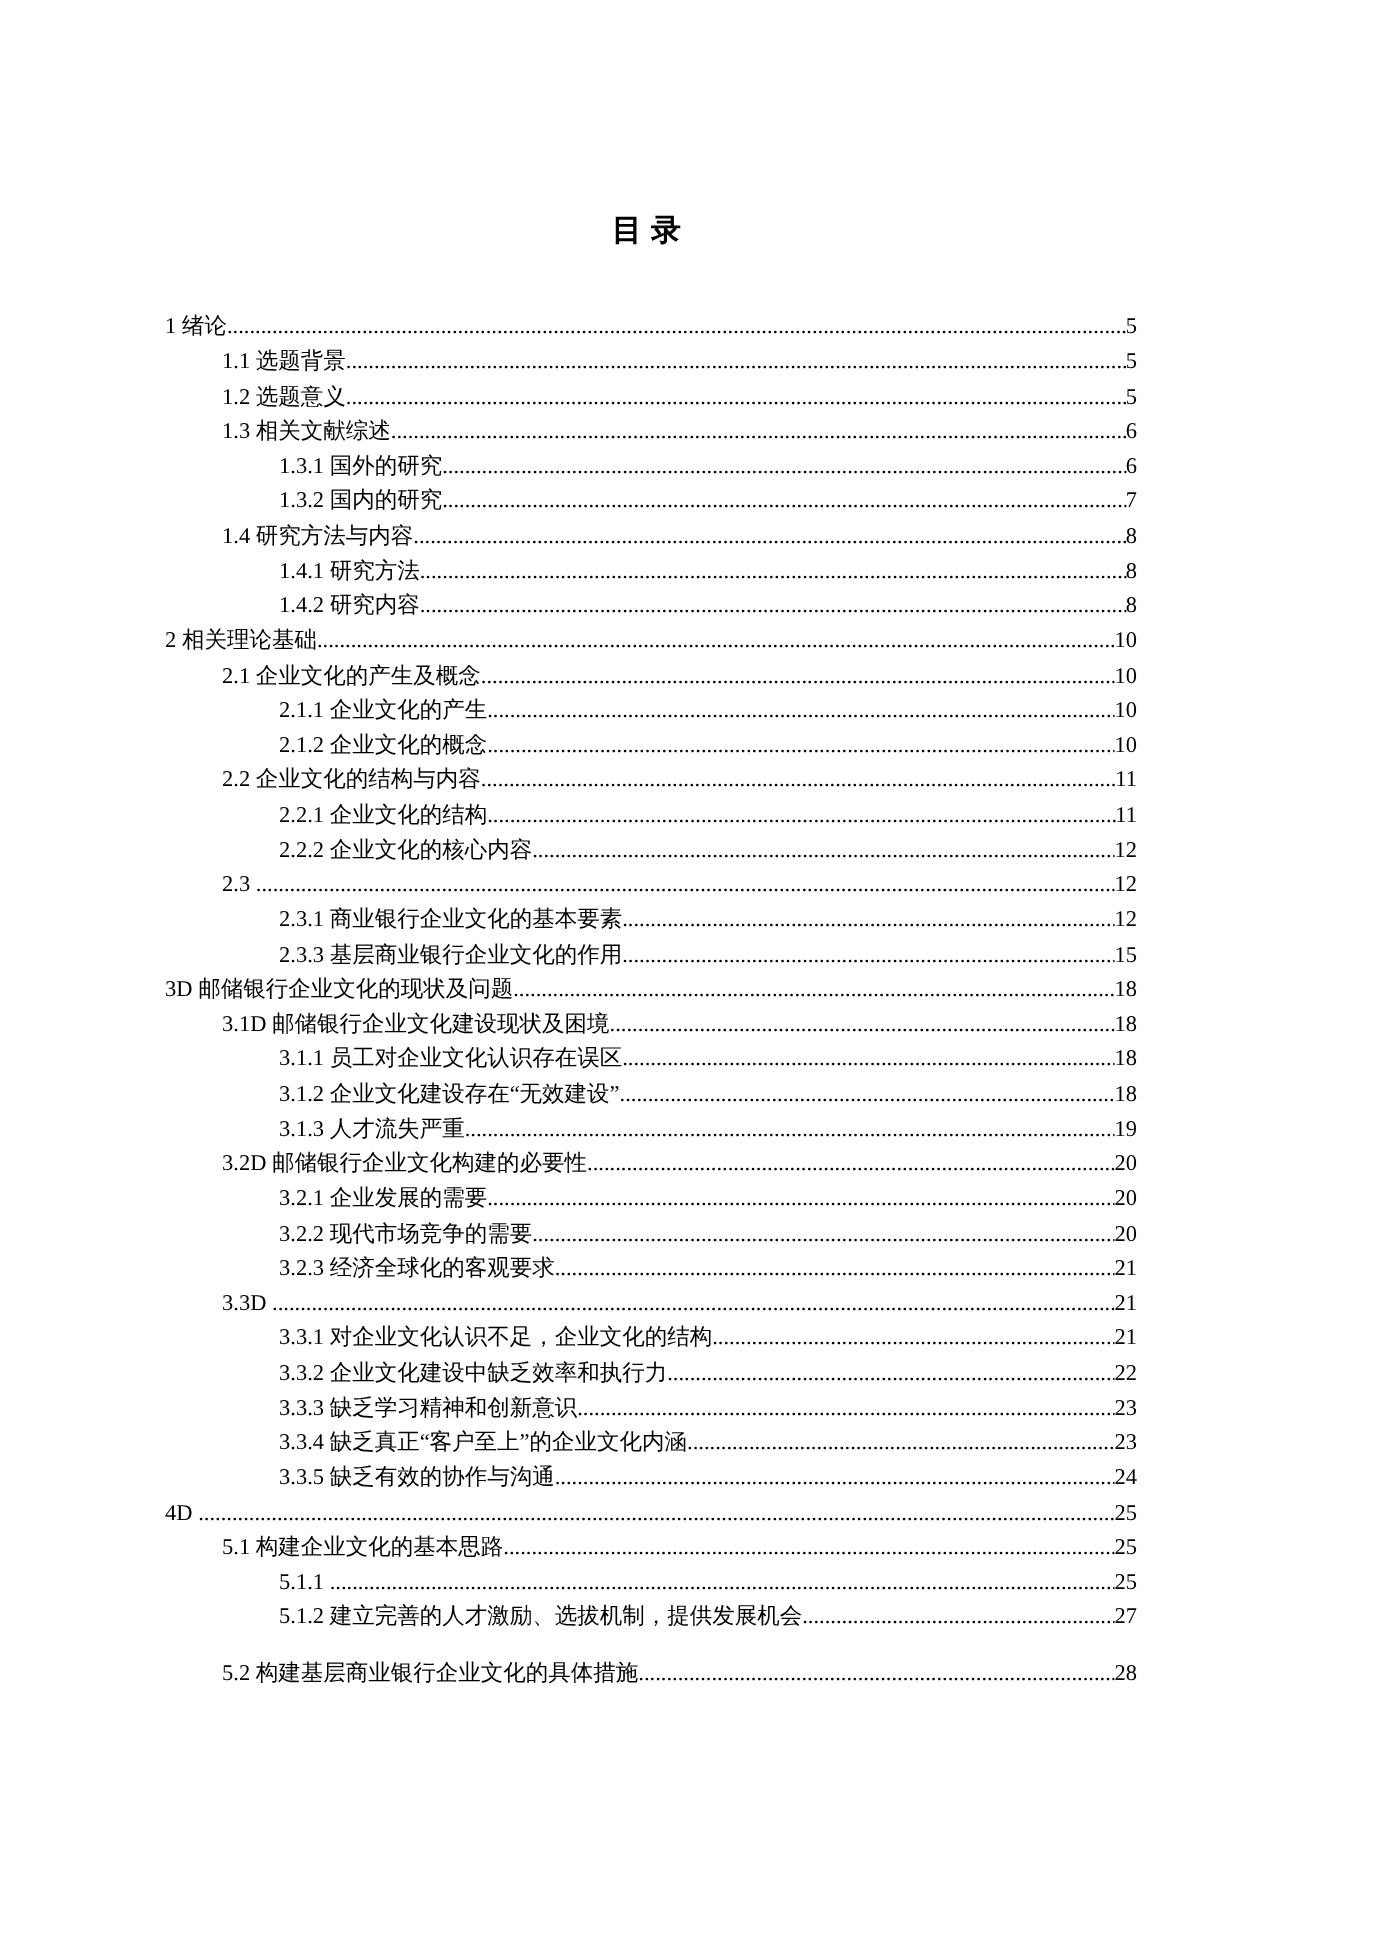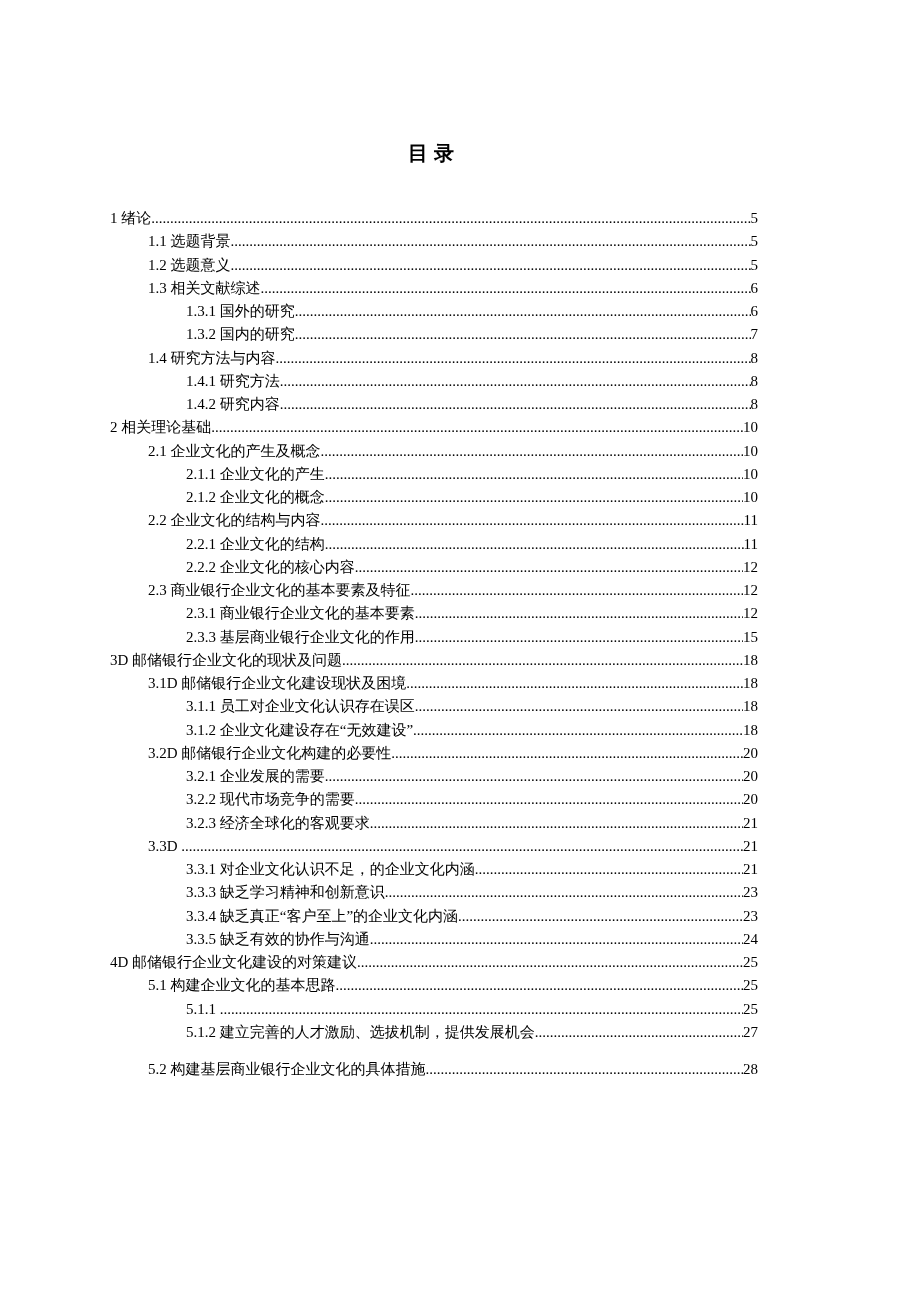--- a/index.html
+++ b/index.html
@@ -153,21 +153,20 @@
         <span class="toc-page">11</span>
       </div>
       <div class="toc-line l2">
         <span class="toc-num">2.2.2 </span>
         <span class="toc-text">企业文化的核心内容 </span>
         <span class="toc-dots"></span>
         <span class="toc-page">12</span>
       </div>
       <div class="toc-line l1">
         <span class="toc-num">2.3 </span>
-        <span class="toc-text">商业银行企业文化的基本要素及特征</span>
         <span class="toc-dots"></span>
         <span class="toc-page">12</span>
       </div>
       <div class="toc-line l2">
         <span class="toc-num">2.3.1 </span>
         <span class="toc-text">商业银行企业文化的基本要素 </span>
         <span class="toc-dots"></span>
         <span class="toc-page">12</span>
       </div>
       <div class="toc-line l2">
@@ -193,20 +192,26 @@
         <span class="toc-text">员工对企业文化认识存在误区 </span>
         <span class="toc-dots"></span>
         <span class="toc-page">18</span>
       </div>
       <div class="toc-line l2">
         <span class="toc-num">3.1.2 </span>
         <span class="toc-text">企业文化建设存在“无效建设”</span>
         <span class="toc-dots"></span>
         <span class="toc-page">18</span>
       </div>
+      <div class="toc-line l2">
+        <span class="toc-num">3.1.3 </span>
+        <span class="toc-text">人才流失严重 </span>
+        <span class="toc-dots"></span>
+        <span class="toc-page">19</span>
+      </div>
       <div class="toc-line l1">
         <span class="toc-num">3.2D </span>
         <span class="toc-text">邮储银行企业文化构建的必要性 </span>
         <span class="toc-dots"></span>
         <span class="toc-page">20</span>
       </div>
       <div class="toc-line l2">
         <span class="toc-num">3.2.1 </span>
         <span class="toc-text">企业发展的需要 </span>
         <span class="toc-dots"></span>
@@ -224,23 +229,29 @@
         <span class="toc-dots"></span>
         <span class="toc-page">21</span>
       </div>
       <div class="toc-line l1">
         <span class="toc-num">3.3D </span>
         <span class="toc-dots"></span>
         <span class="toc-page">21</span>
       </div>
       <div class="toc-line l2">
         <span class="toc-num">3.3.1 </span>
-        <span class="toc-text">对企业文化认识不足，的企业文化内涵 </span>
+        <span class="toc-text">对企业文化认识不足，企业文化的结构 </span>
         <span class="toc-dots"></span>
         <span class="toc-page">21</span>
+      </div>
+      <div class="toc-line l2">
+        <span class="toc-num">3.3.2 </span>
+        <span class="toc-text">企业文化建设中缺乏效率和执行力 </span>
+        <span class="toc-dots"></span>
+        <span class="toc-page">22</span>
       </div>
       <div class="toc-line l2">
         <span class="toc-num">3.3.3 </span>
         <span class="toc-text">缺乏学习精神和创新意识</span>
         <span class="toc-dots"></span>
         <span class="toc-page">23</span>
       </div>
       <div class="toc-line l2">
         <span class="toc-num">3.3.4 </span>
         <span class="toc-text">缺乏真正“客户至上”的企业文化内涵</span>
@@ -248,21 +259,20 @@
         <span class="toc-page">23</span>
       </div>
       <div class="toc-line l2">
         <span class="toc-num">3.3.5 </span>
         <span class="toc-text">缺乏有效的协作与沟通 </span>
         <span class="toc-dots"></span>
         <span class="toc-page">24</span>
       </div>
       <div class="toc-line l0">
         <span class="toc-num">4D </span>
-        <span class="toc-text">邮储银行企业文化建设的对策建议</span>
         <span class="toc-dots"></span>
         <span class="toc-page">25</span>
       </div>
       <div class="toc-line l1">
         <span class="toc-num">5.1 </span>
         <span class="toc-text">构建企业文化的基本思路 </span>
         <span class="toc-dots"></span>
         <span class="toc-page">25</span>
       </div>
       <div class="toc-line l2">

